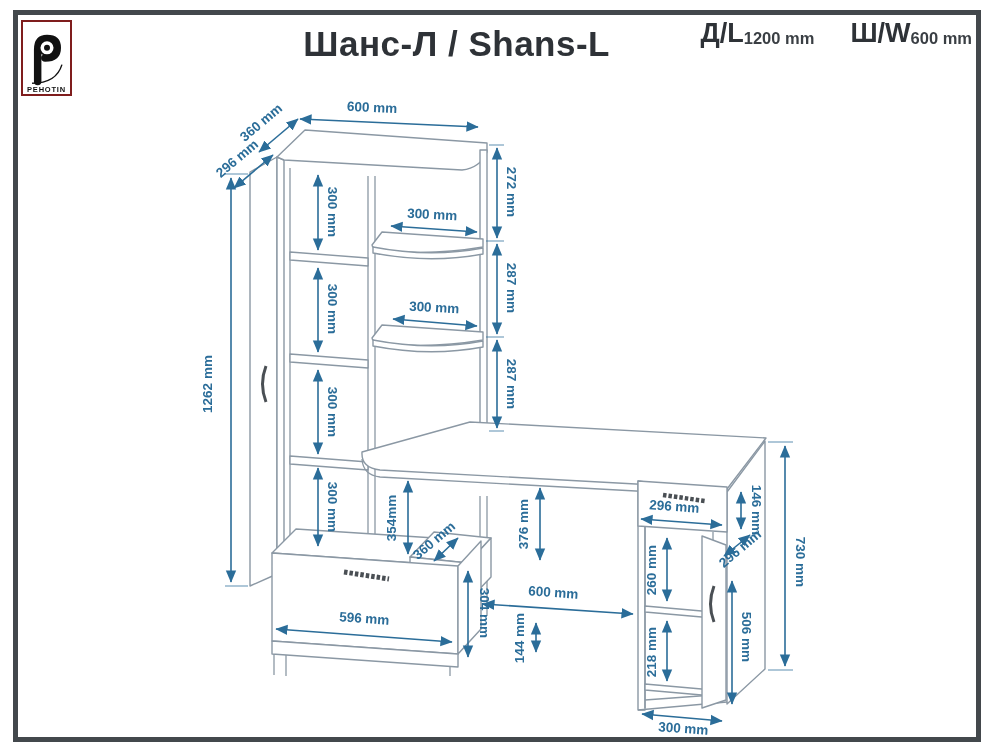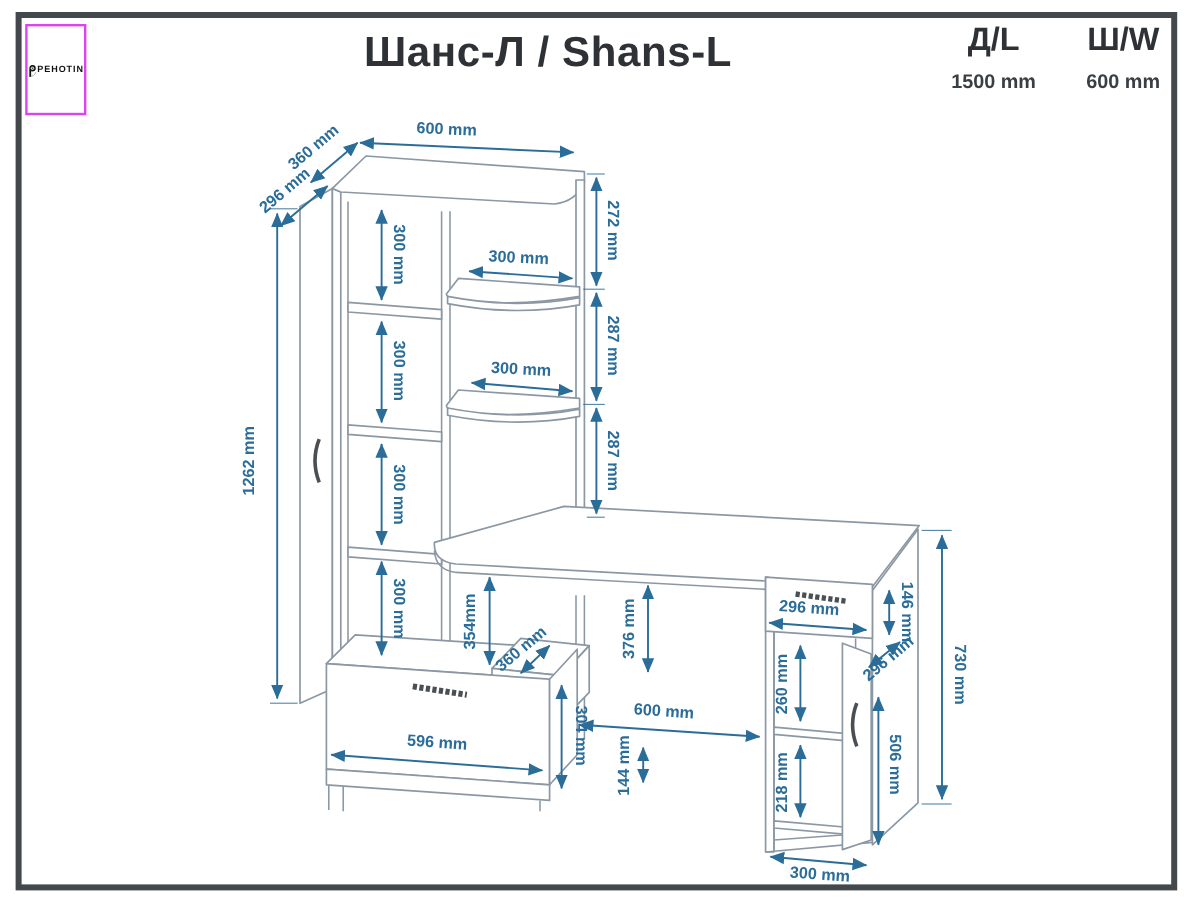--- a/index.html
+++ b/index.html
@@ -3,28 +3,28 @@
 <meta charset="utf-8">
 <style>
   html,body{margin:0;padding:0;background:#fff;}
   .page{position:relative;width:1000px;height:750px;background:#fff;overflow:hidden;
         font-family:"Liberation Sans",sans-serif;}
   .frame{position:absolute;left:13px;top:10px;width:958px;height:722px;
          border:5px solid #43484c;background:#fff;}
   
   .hdr{position:absolute;left:0;top:0;width:1000px;height:100px;z-index:5;}
   .logo-box{position:absolute;left:21px;top:20px;width:47px;height:72px;
-            border:2px solid #d946ef;background:#fff;display:flex;flex-direction:row;
-            align-items:center;justify-content:space-between;}
+            border:2px solid #7f1d1d;background:#fff;display:flex;flex-direction:column;
+            align-items:center;justify-content:flex-end;}
   .logo-box svg{display:block;margin-top:1px;}
   .brand{font-size:7.5px;font-weight:bold;letter-spacing:.8px;color:#111;margin-top:-2px;}
   .title{position:absolute;left:150px;top:24px;width:460px;text-align:right;
          font-size:35px;font-weight:bold;color:#2e3237;letter-spacing:.5px;}
   .specs{position:absolute;right:28px;top:18px;display:flex;gap:36px;}
-  .spec{display:flex;flex-direction:column;align-items:center;min-width:72px;}
+  .spec{display:flex;flex-direction:row;align-items:center;min-width:72px;}
   .spec .lab{font-size:27px;font-weight:bold;color:#2e3237;}
   .spec .val{font-size:16.5px;font-weight:bold;color:#3a3f44;margin-top:10px;}
   
   .drawing{position:absolute;left:0;top:0;z-index:2;}
   .fl{fill:#fff;stroke:#8b98a4;stroke-width:1.4;stroke-linejoin:round;}
   .fl2{fill:none;stroke:#8b98a4;stroke-width:1.3;stroke-linejoin:round;}
   .hd{stroke:#4a4f54;fill:none;}
   .dim{stroke:#2b6d99;stroke-width:1.6;fill:none;}
   .ext{stroke:#2b6d99;stroke-width:.9;fill:none;opacity:.85;}
   .dlab{fill:#2b6d99;font-family:"Liberation Sans",sans-serif;
@@ -196,21 +196,21 @@
         <circle cx="22" cy="18" r="3.2" fill="#111"></circle>
       </svg>
       <div class="brand">PEHOTIN</div>
     </div>
 
     <div class="title">Шанс-Л / Shans-L</div>
 
     <div class="specs">
       <div class="spec">
         <div class="lab">Д/L</div>
-        <div class="val">1500 mm</div>
+        <div class="val">1200 mm</div>
       </div>
       <div class="spec">
         <div class="lab">Ш/W</div>
         <div class="val">600 mm</div>
       </div>
     </div>
   </div>
 </div>
 
 </body></html>

